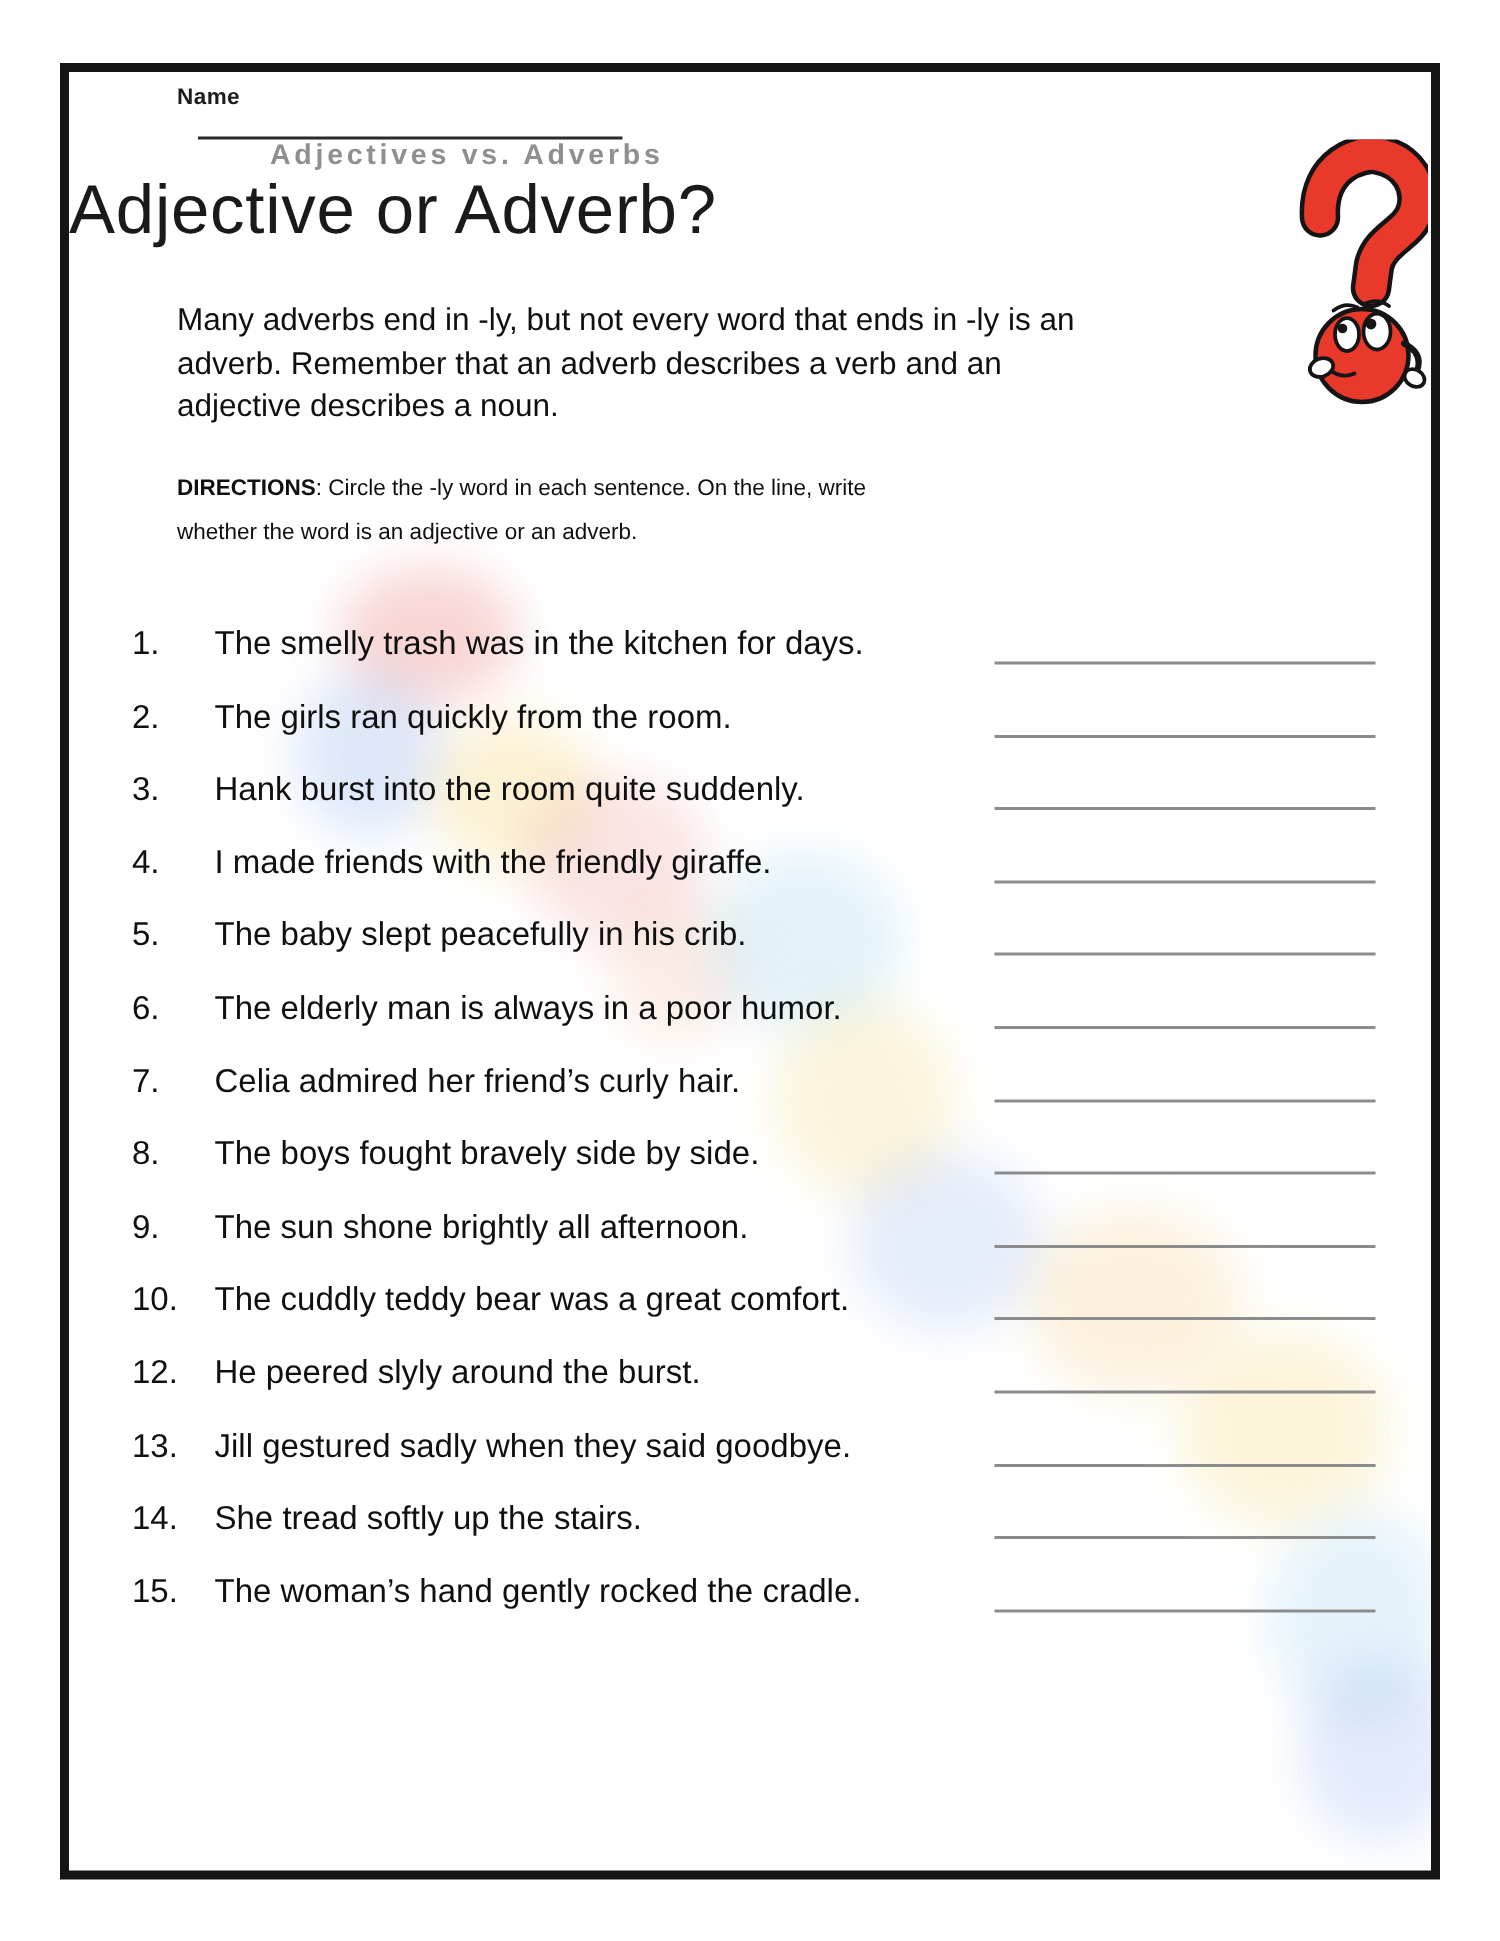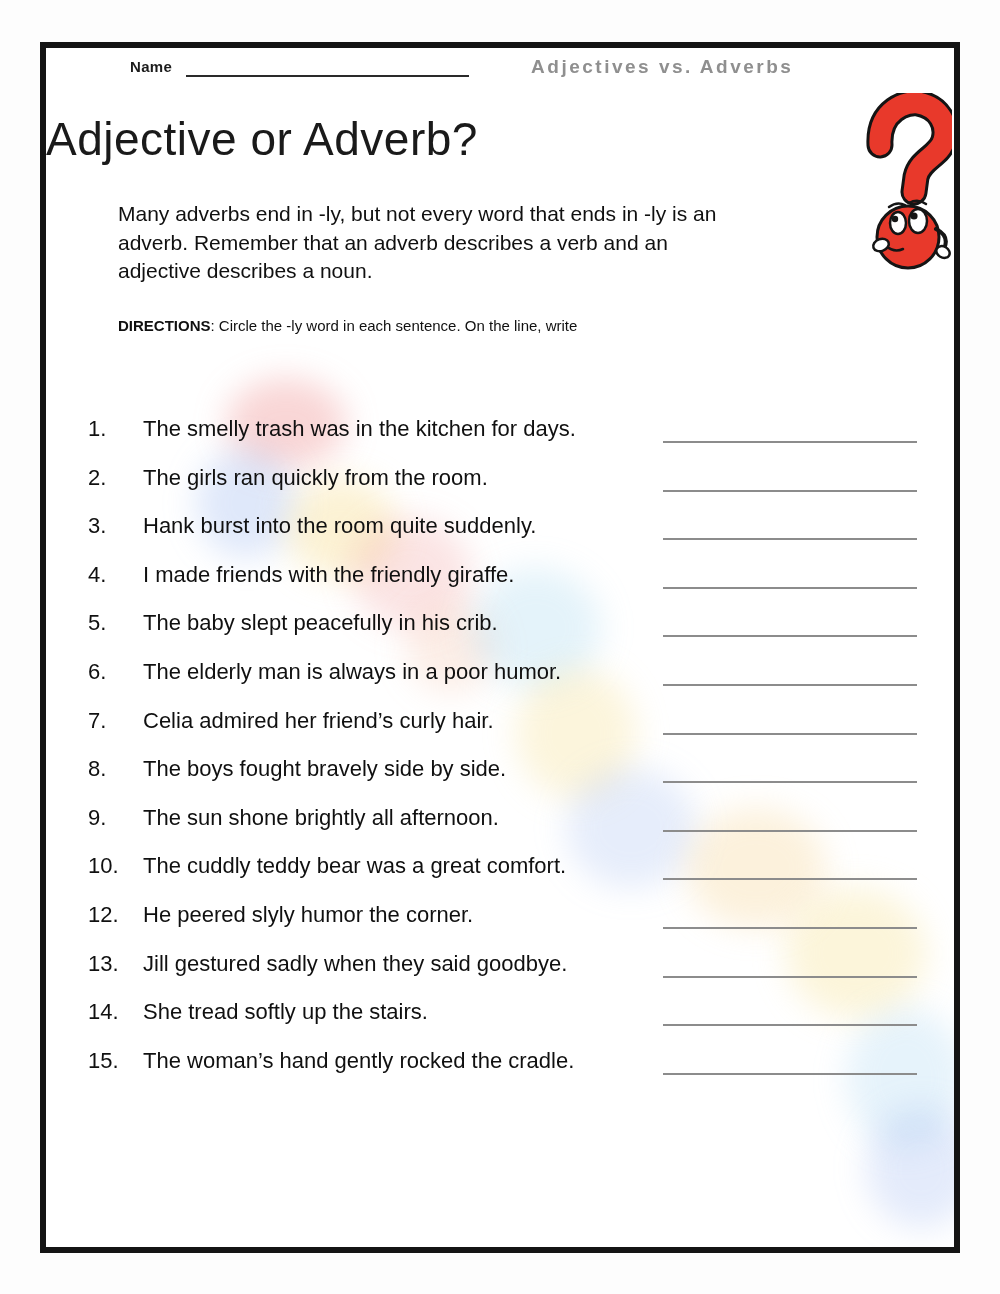--- a/index.html
+++ b/index.html
@@ -42,23 +42,24 @@
   .blob:nth-child(6){left:425px;top:520px;width:130px;height:120px;background:rgba(130,200,230,.22);}
   .blob:nth-child(7){left:470px;top:620px;width:120px;height:130px;background:rgba(245,215,120,.26);}
   .blob:nth-child(8){left:520px;top:720px;width:130px;height:120px;background:rgba(130,165,235,.20);}
   .blob:nth-child(9){left:640px;top:760px;width:140px;height:120px;background:rgba(245,200,120,.26);}
   .blob:nth-child(10){left:740px;top:840px;width:140px;height:130px;background:rgba(245,225,140,.32);}
   .blob:nth-child(11){left:800px;top:960px;width:120px;height:140px;background:rgba(140,200,235,.22);}
   .blob:nth-child(12){left:820px;top:1060px;width:110px;height:120px;background:rgba(130,165,235,.22);}
 
   .header{
     position:absolute;
-    left:84px; top:8px;
+    left:72px; top:8px;
     display:flex;
-    align-items:center;
+    align-items:flex-start;
+    flex-direction:column;
   }
   .name-label{
     font-size:15px;
     font-weight:700;
     letter-spacing:.3px;
     color:#1c1c1c;
     padding-bottom:2px;
   }
   .name-line{
     display:inline-block;
@@ -198,20 +199,21 @@
     </div>
 
     <div class="intro">
         <div class="intro-line">Many adverbs end in -ly, but not every word that ends in -ly is an</div>
         <div class="intro-line">adverb. Remember that an adverb describes a verb and an</div>
         <div class="intro-line">adjective describes a noun.</div>
       </div>
 
     <div class="directions">
       <div class="dir-line"><b>DIRECTIONS</b><span>: Circle the -ly word in each sentence. On the line, write</span></div>
+      <div class="dir-line">whether the word is an adjective or an adverb.</div>
     </div>
 
     <div class="qlist">
         <div class="q-row">
         <div class="q-num">1.</div>
         <div class="q-text">The smelly trash was in the kitchen for days.</div>
         <div class="q-line"></div>
       </div>
         <div class="q-row">
         <div class="q-num">2.</div>
@@ -253,21 +255,21 @@
         <div class="q-text">The sun shone brightly all afternoon.</div>
         <div class="q-line"></div>
       </div>
         <div class="q-row">
         <div class="q-num">10.</div>
         <div class="q-text">The cuddly teddy bear was a great comfort.</div>
         <div class="q-line"></div>
       </div>
         <div class="q-row">
         <div class="q-num">12.</div>
-        <div class="q-text">He peered slyly humor the corner.</div>
+        <div class="q-text">He peered slyly around the burst.</div>
         <div class="q-line"></div>
       </div>
         <div class="q-row">
         <div class="q-num">13.</div>
         <div class="q-text">Jill gestured sadly when they said goodbye.</div>
         <div class="q-line"></div>
       </div>
         <div class="q-row">
         <div class="q-num">14.</div>
         <div class="q-text">She tread softly up the stairs.</div>

